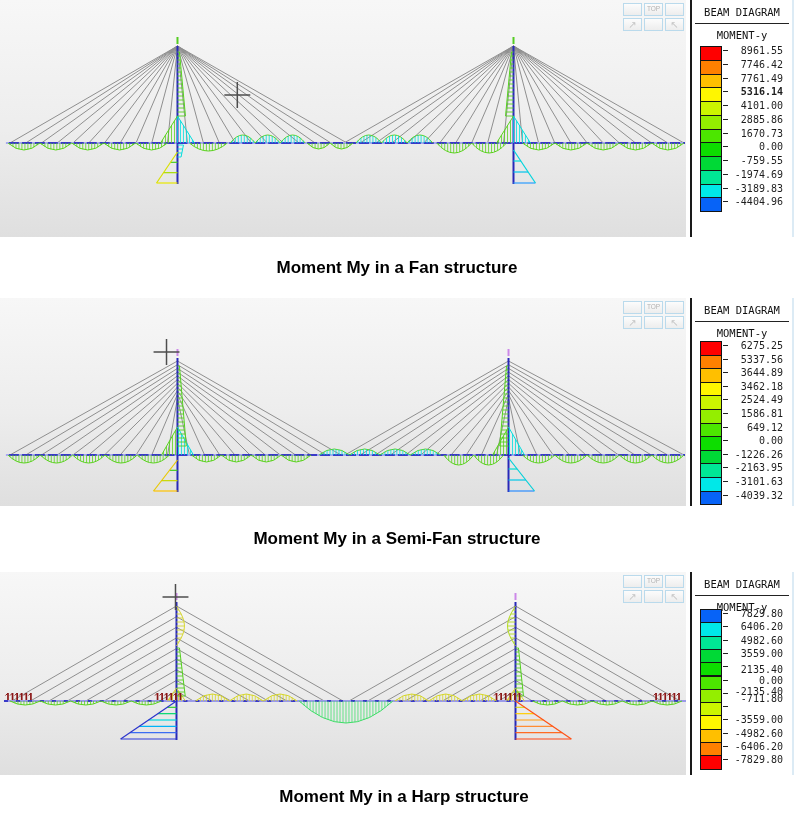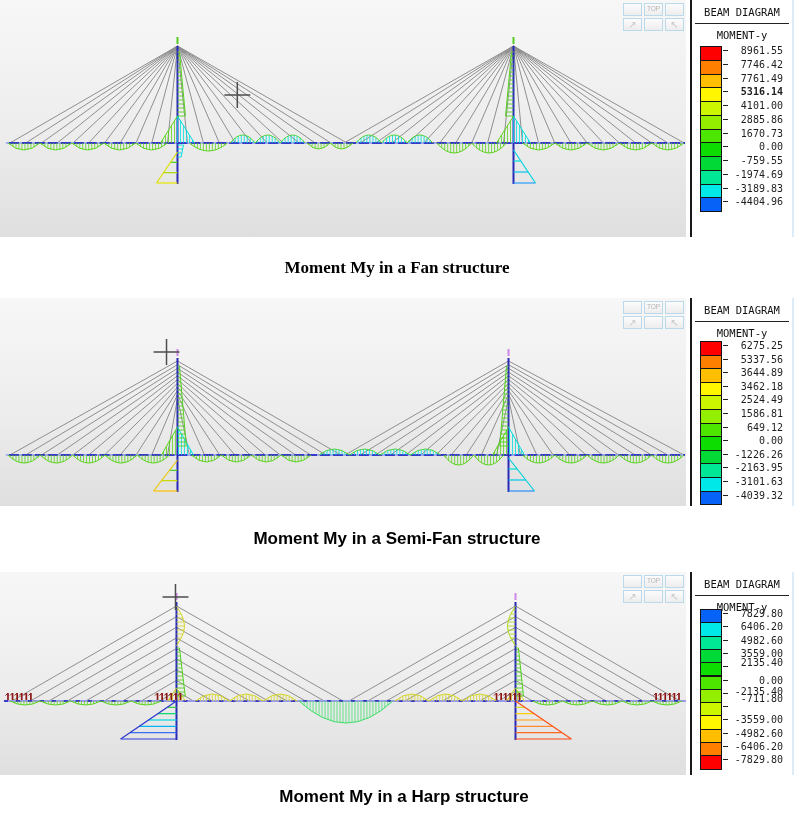--- a/index.html
+++ b/index.html
@@ -22,21 +22,21 @@
                 font-size:10.5px;color:#111;letter-spacing:0;}
   .legend-rule{position:absolute;top:23px;left:3px;right:3px;height:0;border-top:1px solid #222;}
   .legend-subtitle{position:absolute;top:29px;left:0;right:0;text-align:center;
                    font-size:10.5px;color:#111;}
   .swatch{position:absolute;left:8px;width:22px;border:1px solid #141414;margin-top:-1px;
           box-sizing:border-box;}
   .tickmark{position:absolute;left:31px;width:5px;height:1px;background:#222;}
   .lgval{position:absolute;right:9px;font-size:10px;color:#1d1d1d;white-space:pre;}
   .caption{display:flex;align-items:center;justify-content:center;width:794px;
            font-weight:700;font-size:17px;color:#000;background:#fff;}
-  .cap1{height:61px;font-family:Liberation Serif, serif;} .cap2{height:66px;} .cap3{height:43px;padding-left:7px;}
+  .cap1{height:61px;} .cap2{height:66px;} .cap3{height:43px;padding-left:7px;}
 </style>
 </head>
 <body>
 
 <div class="page">
 
   <div class="panel row1">
     <div class="viewport">
       <svg preserveAspectRatio="none" viewBox="0 0 688 237">
           <g>
@@ -1327,21 +1327,21 @@
         <div class="tickmark" style="top: 54.3px;"></div>
         <div class="lgval" style="top: 49.3px;">6406.20</div>
         <div class="swatch" style="top: 64.6px; height: 14.3px; background: rgb(0, 231, 149);"></div>
         <div class="tickmark" style="top: 67.6px;"></div>
         <div class="lgval" style="top: 62.6px;">4982.60</div>
         <div class="swatch" style="top: 77.9px; height: 14.3px; background: rgb(0, 217, 54);"></div>
         <div class="tickmark" style="top: 80.9px;"></div>
         <div class="lgval" style="top: 75.9px;">3559.00</div>
         <div class="swatch" style="top: 91.2px; height: 14.3px; background: rgb(13, 221, 0);"></div>
         <div class="tickmark" style="top: 94.2px;"></div>
-        <div class="lgval" style="top: 85px;">2135.40</div>
+        <div class="lgval" style="top: 92px;">2135.40</div>
         <div class="swatch" style="top: 104.5px; height: 14.3px; background: rgb(76, 230, 0);"></div>
         <div class="tickmark" style="top: 107.5px;"></div>
         <div class="lgval" style="top: 102.5px;">0.00</div>
         <div class="swatch" style="top: 117.8px; height: 14.3px; background: rgb(148, 238, 0);"></div>
         <div class="tickmark" style="top: 120.8px;"></div>
         <div class="lgval" style="top: 121px; margin-left: 47px;">-711.80</div>
         <div class="swatch" style="top: 131.1px; height: 14.3px; background: rgb(204, 245, 0);"></div>
         <div class="tickmark" style="top: 134.1px;"></div>
         <div class="lgval" style="top: 114px;">-2135.40</div>
         <div class="swatch" style="top: 144.4px; height: 14.3px; background: rgb(255, 246, 0);"></div>

